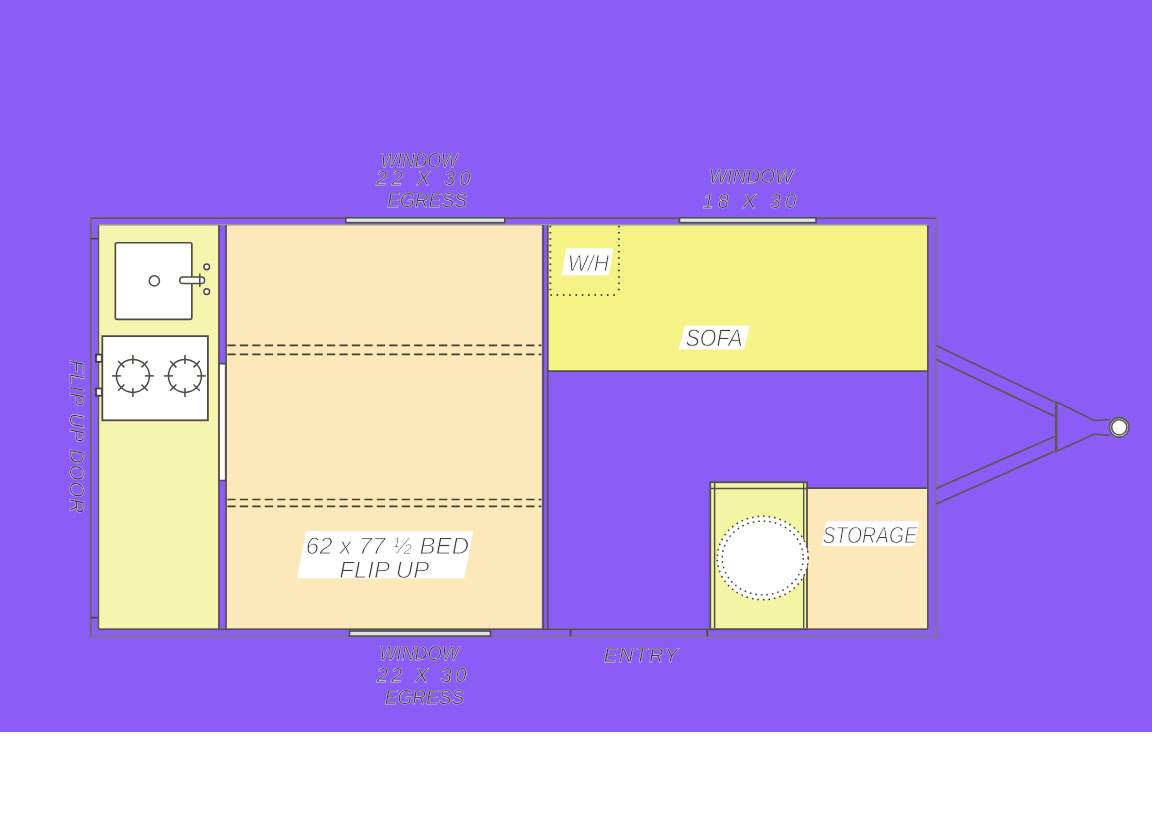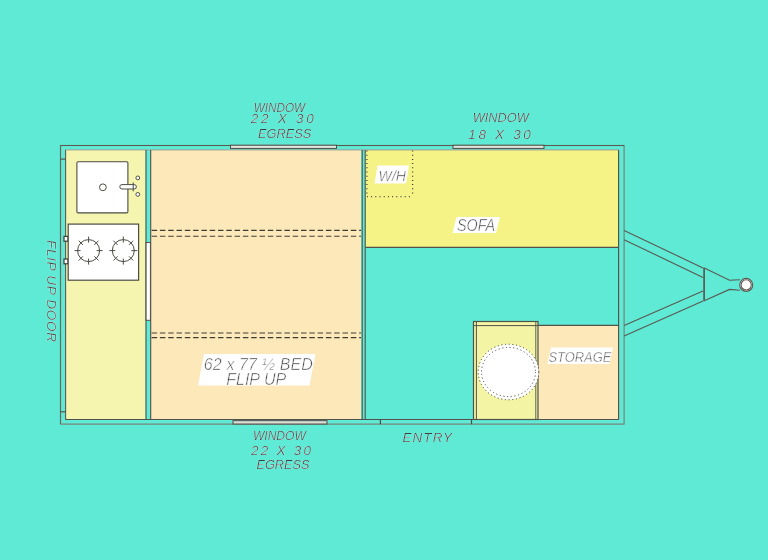--- a/index.html
+++ b/index.html
@@ -1,16 +1,16 @@
 <!DOCTYPE html>
 <html><head>
 <meta charset="utf-8">
 <style>
   html,body{margin:0;padding:0;background:#ffffff;}
-  .page{position:relative;width:768px;height:560px;background:#5eead4;overflow:hidden;}
+  .page{position:relative;width:768px;height:488px;background:#8b5cf6;overflow:hidden;}
   svg text{font-family:"Liberation Sans",sans-serif;font-style:italic;fill:#3f3f3f;}
 </style>
 </head>
 <body>
 <div class="page">
 <svg width="768" height="560" viewBox="0 0 768 560">
 
 <rect x="65.6" y="150" width="80" height="269.5" fill="#f5f5af"></rect>
 
 <rect x="150.8" y="150" width="210.4" height="269.5" fill="#fde8ba"></rect>

